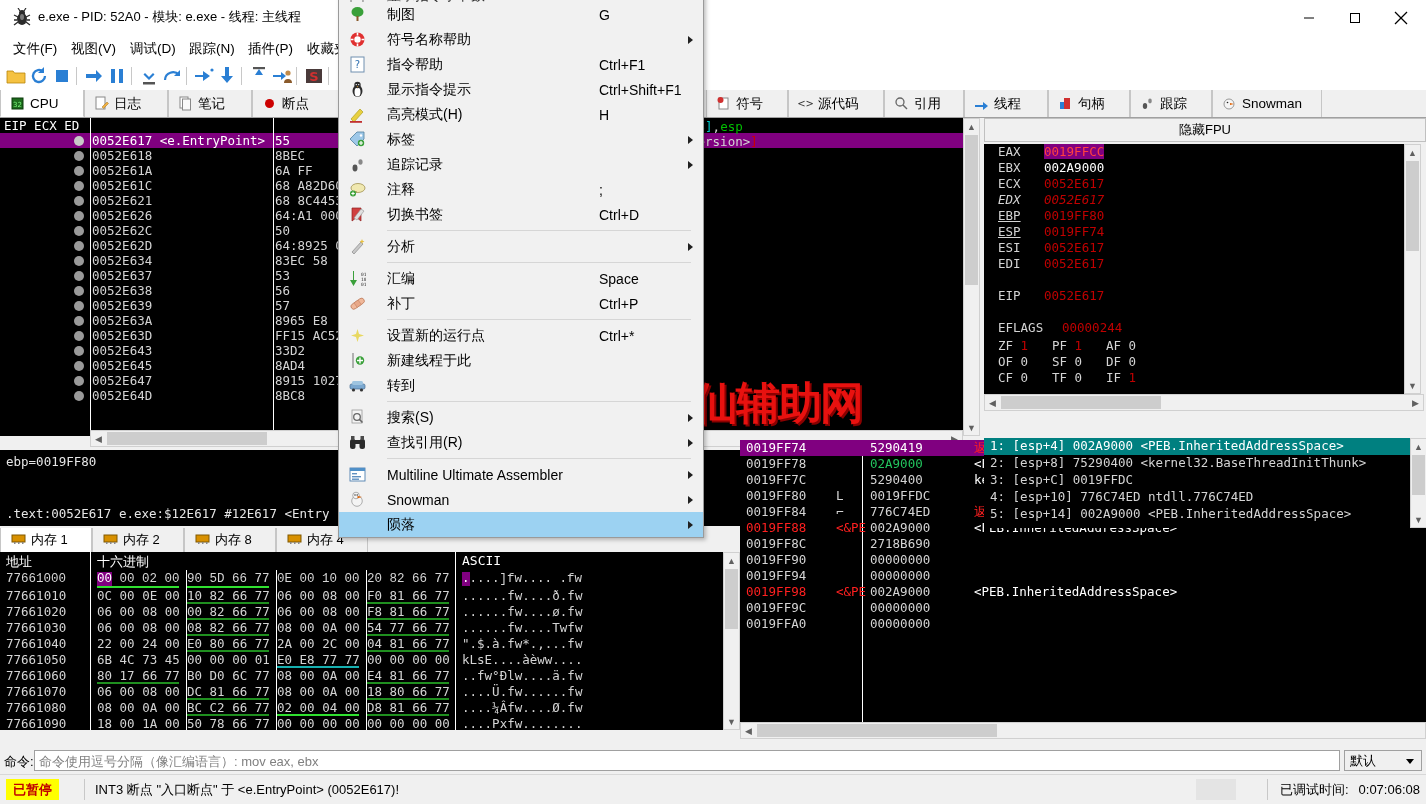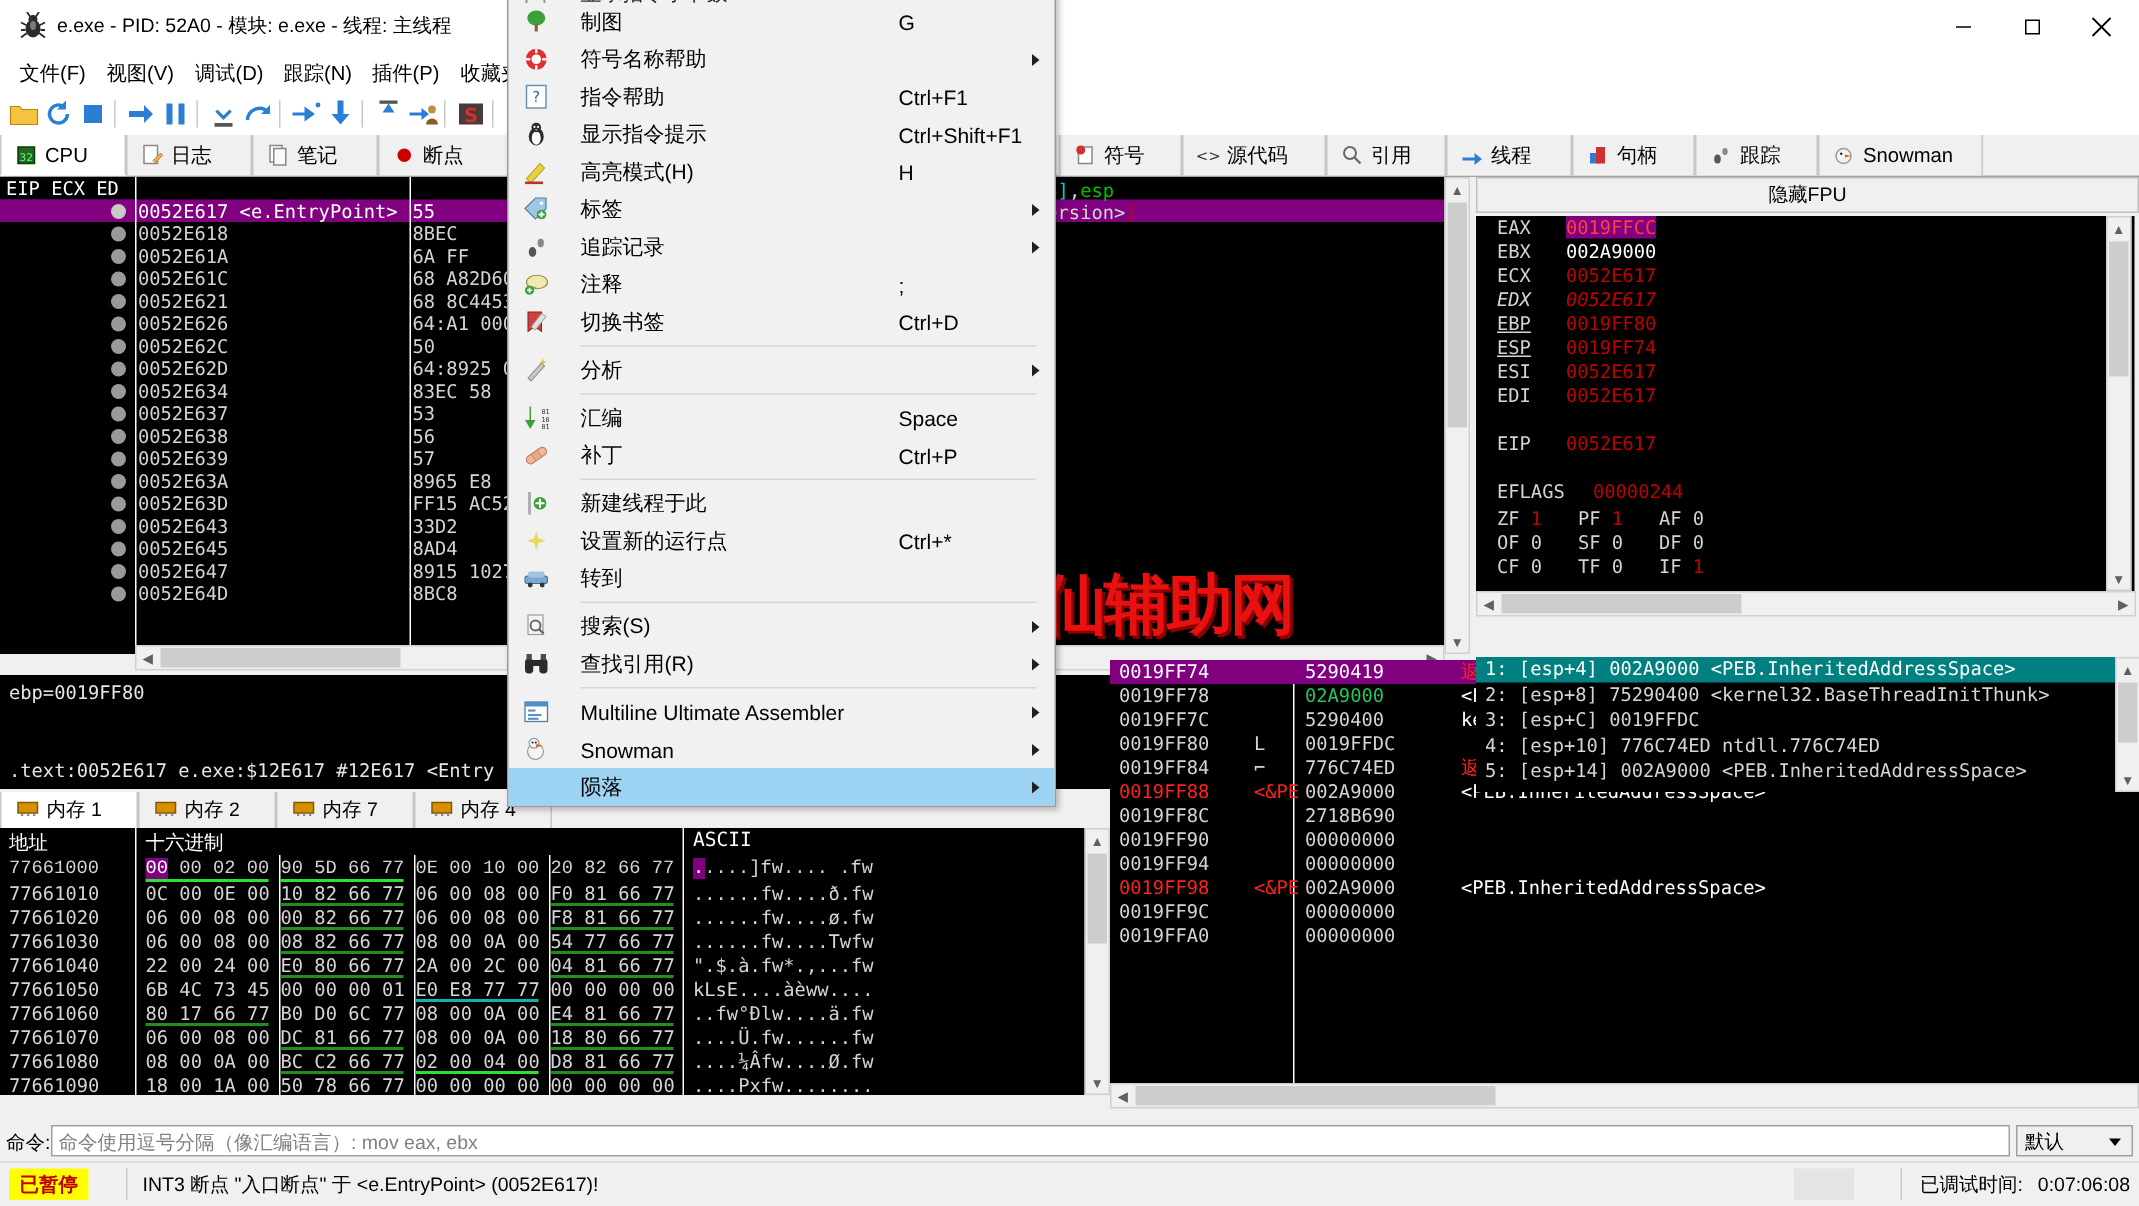--- a/index.html
+++ b/index.html
@@ -92,21 +92,21 @@
   .srow .sa{position:absolute;left:6px;}
   .srow .sc{position:absolute;left:96px;}
   .srow .sv{position:absolute;left:130px;}
   #stack-vline{position:absolute;left:122px;top:0;width:1px;background:#ffffff;}
 
   
   #stackcmt{left:968px;top:440px;width:458px;height:290px;}
   .crow{position:absolute;left:6px;height:16px;font-size:12.5px;white-space:nowrap;}
 
   
-  #regpanel{left:984px;top:144px;width:420px;height:250px;padding-left:19px;}
+  #regpanel{left:984px;top:144px;width:420px;height:250px;}
   .rrow{position:absolute;left:0;height:16px;font-size:12.5px;white-space:nowrap;}
   .rrow .rn{position:absolute;left:14px;color:#d4d4d4;}
   .rrow .rv{position:absolute;left:60px;color:#c00000;}
   .rrow .rc{position:absolute;left:190px;color:#d4d4d4;}
   .rrow .rn.u{text-decoration:underline;}
   #hidefpu{position:absolute;left:984px;top:118px;width:442px;height:24px;background:#f0f0f0;border:1px solid #c0c0c0;box-sizing:border-box;
            display:flex;align-items:center;justify-content:center;font-size:13px;}
   .flagrow{position:absolute;left:14px;height:16px;font-size:12.5px;white-space:nowrap;color:#d4d4d4;}
   .flagrow span.one{color:#c00000;}
 
@@ -519,21 +519,21 @@
           </svg></span>
       <span>内存 2</span>
     </div>
     <div class="mtab" style="left:184px;width:92px">
       <span class="ticon"><svg viewBox="0 0 15 15" width="15" height="15">
             <rect x="1" y="4" width="13" height="7" fill="#d89000" stroke="#805800"></rect>
             <rect x="3" y="11" width="1.5" height="2" fill="#888"></rect>
             <rect x="7" y="11" width="1.5" height="2" fill="#888"></rect>
             <rect x="11" y="11" width="1.5" height="2" fill="#888"></rect>
           </svg></span>
-      <span>内存 7</span>
+      <span>内存 8</span>
     </div>
     <div class="mtab" style="left:276px;width:92px">
       <span class="ticon"><svg viewBox="0 0 15 15" width="15" height="15">
             <rect x="1" y="4" width="13" height="7" fill="#d89000" stroke="#805800"></rect>
             <rect x="3" y="11" width="1.5" height="2" fill="#888"></rect>
             <rect x="7" y="11" width="1.5" height="2" fill="#888"></rect>
             <rect x="11" y="11" width="1.5" height="2" fill="#888"></rect>
           </svg></span>
       <span>内存 4</span>
     </div>
@@ -979,32 +979,32 @@
                 <rect x="1" y="6" width="15" height="5.5" rx="2.7" fill="#f0b89a" stroke="#c08060" stroke-width="0.8"></rect>
                 <rect x="6" y="6" width="5" height="5.5" fill="#e8a888" stroke="#c08060" stroke-width="0.5"></rect>
               </g>
             </svg></span>
           <span class="mlabel">补丁</span>
           <span class="mkey">Ctrl+P</span>
         </div>
         <div class="msep"></div>
         <div class="mi">
           <span class="mico"><svg viewBox="0 0 17 17">
+              <path d="M8.5 2 L10 7 L15 8.5 L10 10 L8.5 15 L7 10 L2 8.5 L7 7 Z" fill="#e8d860"></path>
+            </svg></span>
+          <span class="mlabel">设置新的运行点</span>
+          <span class="mkey">Ctrl+*</span>
+        </div>
+        <div class="mi">
+          <span class="mico"><svg viewBox="0 0 17 17">
               <rect x="3" y="1" width="2" height="15" fill="#b0b0b0"></rect>
               <circle cx="11" cy="8.5" r="4.2" fill="#3aa03a"></circle>
               <path d="M11 5.5v6M8 8.5h6" stroke="#fff" stroke-width="1.4"></path>
             </svg></span>
           <span class="mlabel">新建线程于此</span>
-        </div>
-        <div class="mi">
-          <span class="mico"><svg viewBox="0 0 17 17">
-              <path d="M8.5 2 L10 7 L15 8.5 L10 10 L8.5 15 L7 10 L2 8.5 L7 7 Z" fill="#e8d860"></path>
-            </svg></span>
-          <span class="mlabel">设置新的运行点</span>
-          <span class="mkey">Ctrl+*</span>
         </div>
         <div class="mi">
           <span class="mico"><svg viewBox="0 0 17 17">
               <rect x="1" y="7" width="15" height="5" rx="1.5" fill="#7ba8d0" stroke="#456c90" stroke-width="0.7"></rect>
               <rect x="3" y="4" width="11" height="4" rx="1.5" fill="#9ec4e0"></rect>
               <circle cx="4.5" cy="13" r="1.6" fill="#333"></circle>
               <circle cx="12.5" cy="13" r="1.6" fill="#333"></circle>
             </svg></span>
           <span class="mlabel">转到</span>
         </div>

